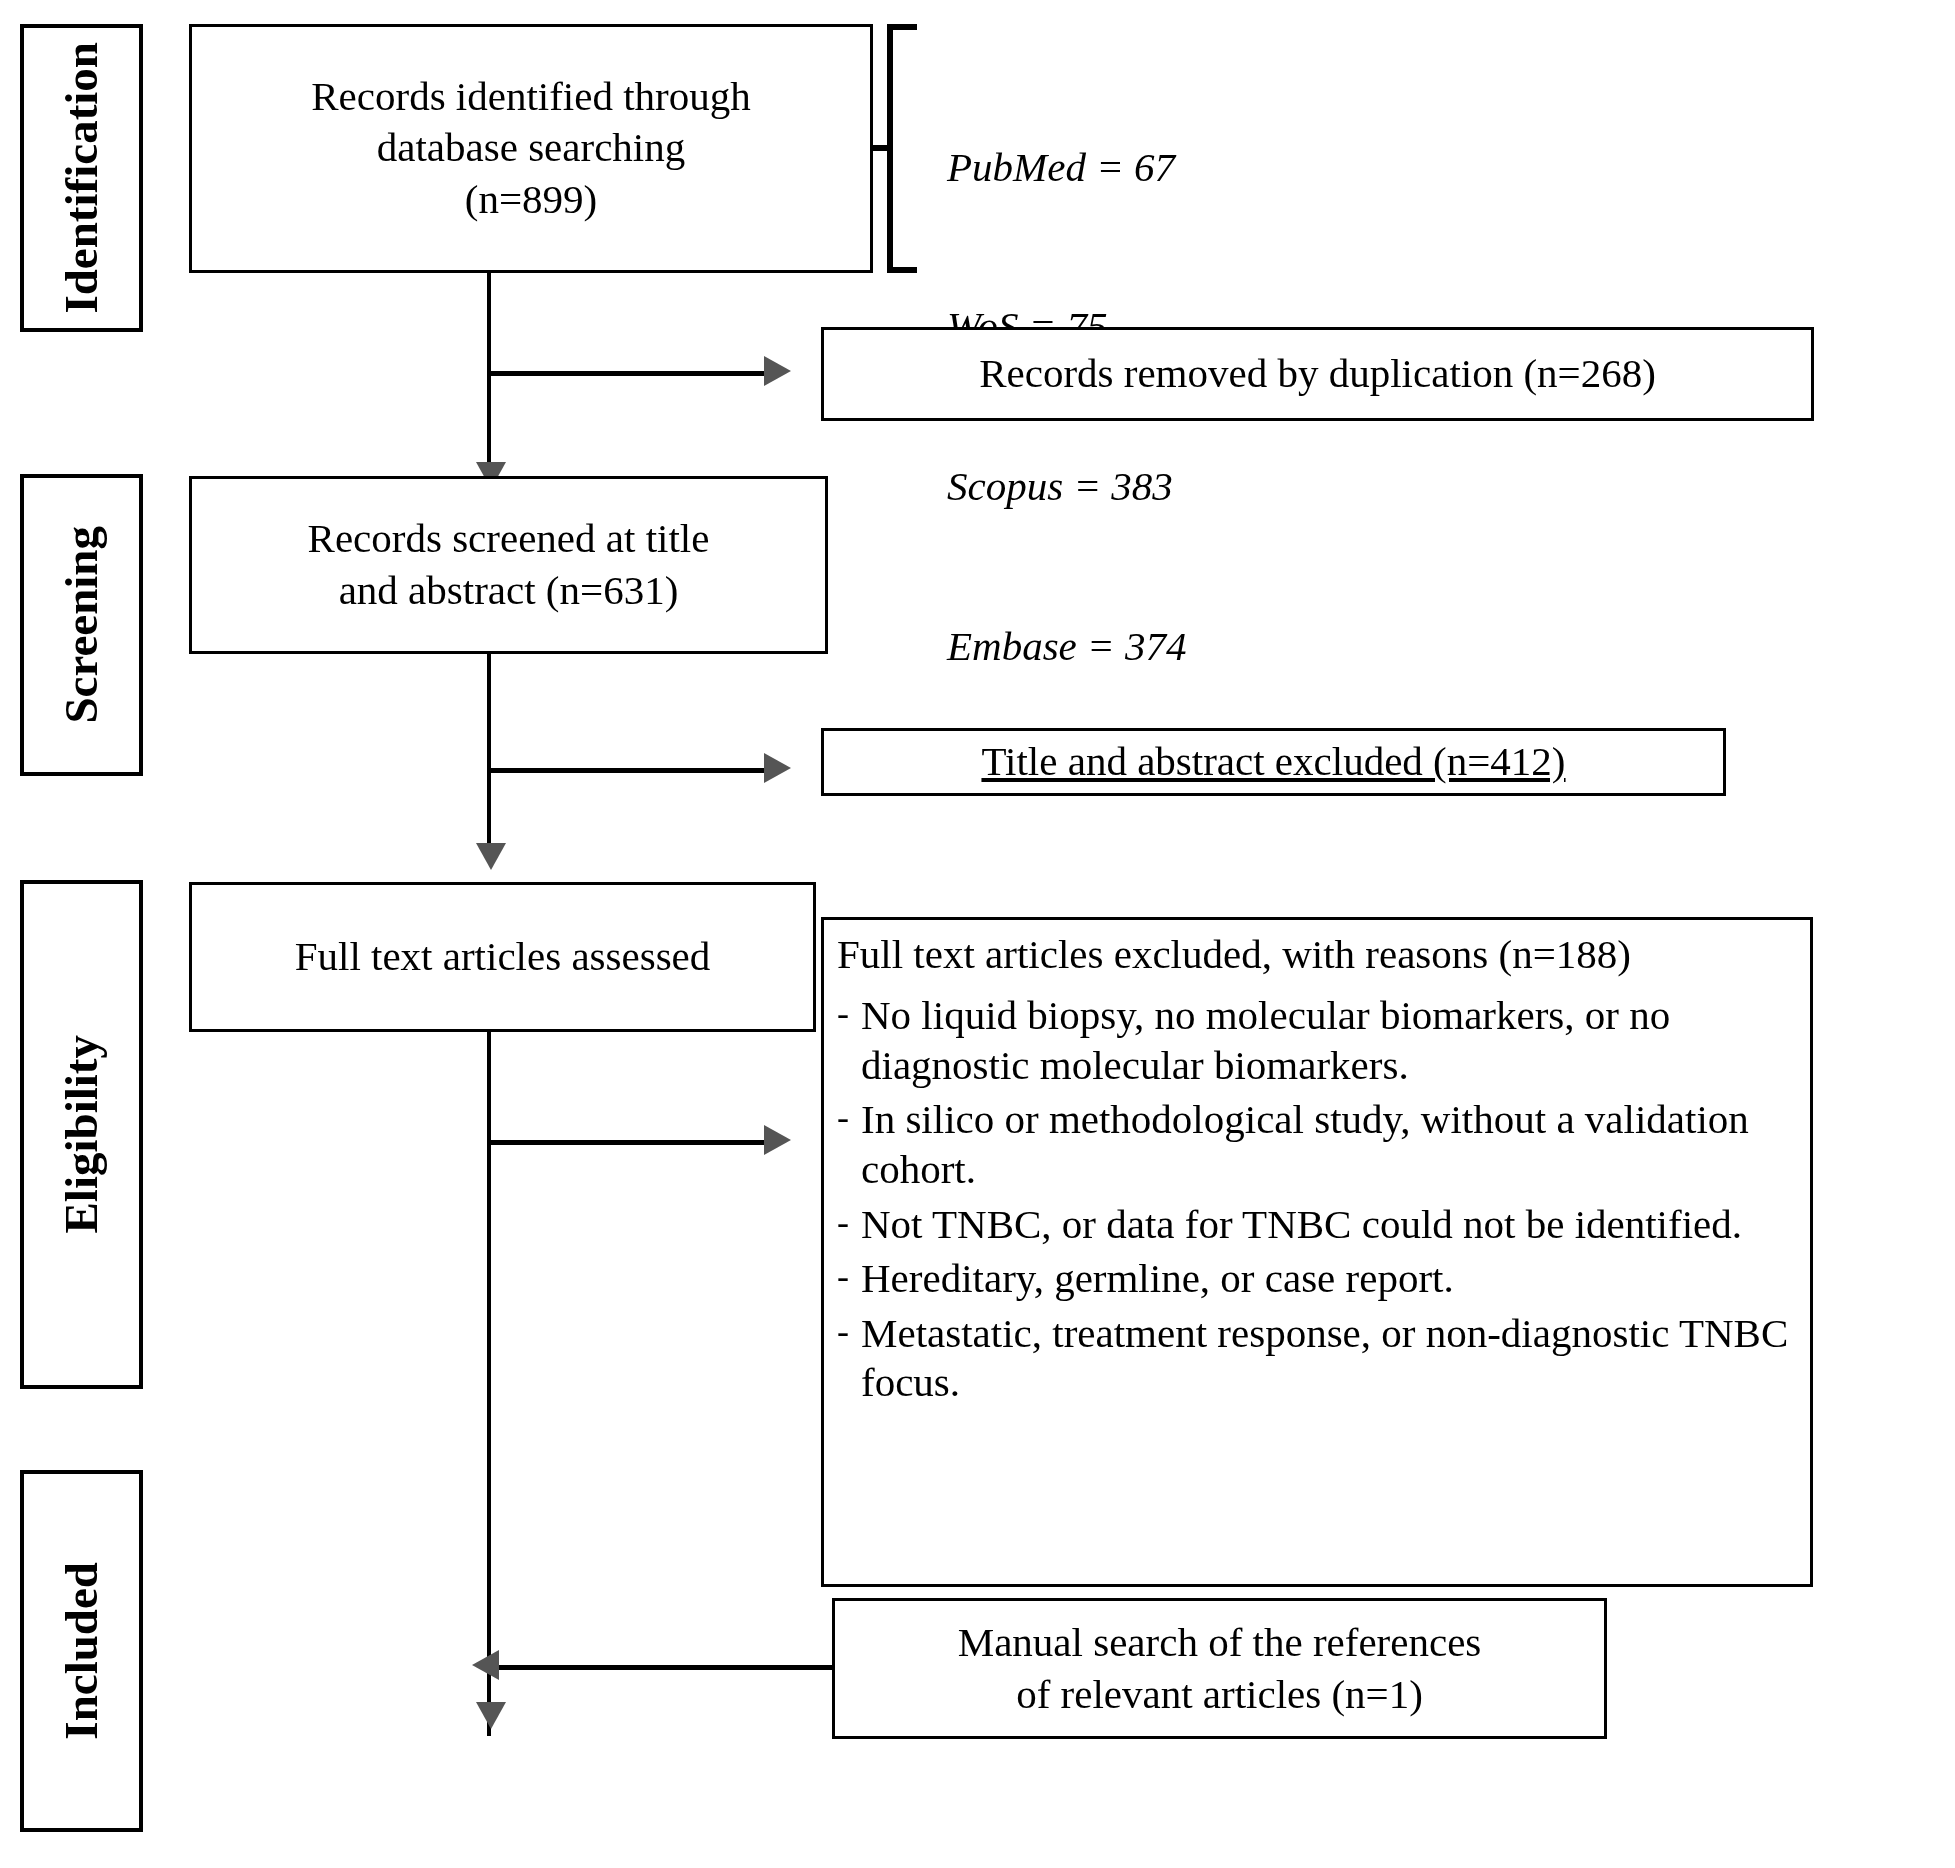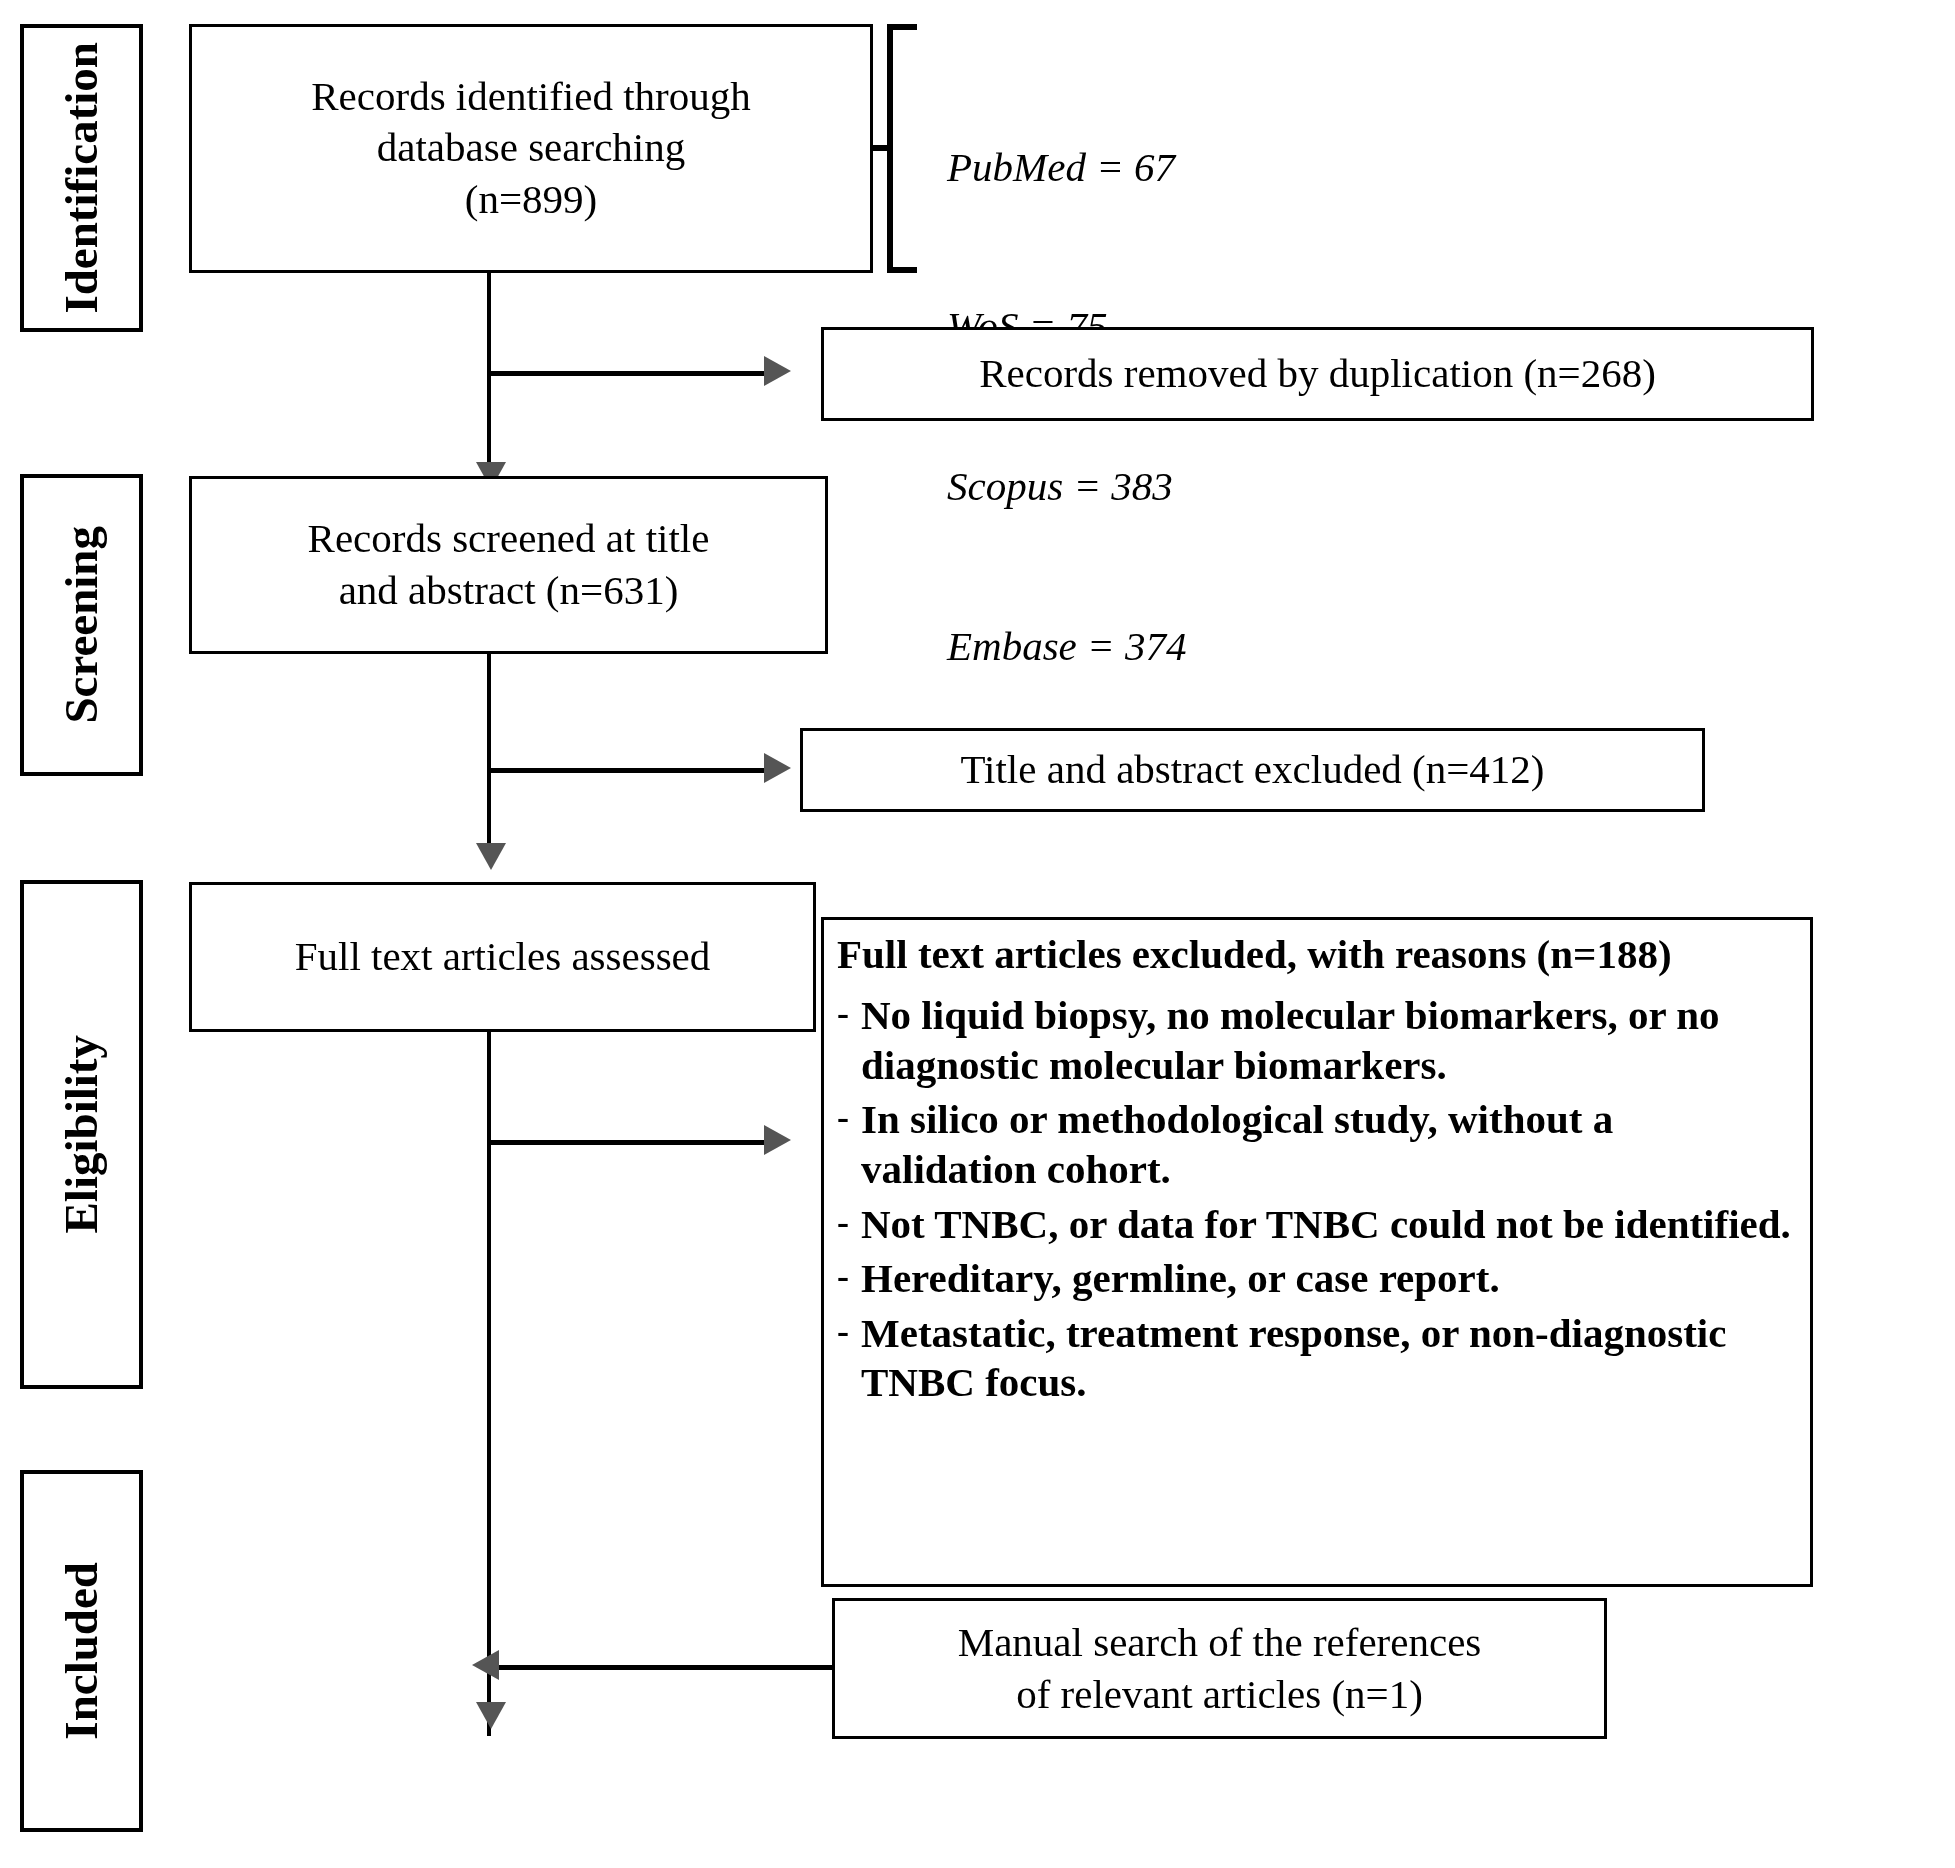--- a/index.html
+++ b/index.html
@@ -49,21 +49,20 @@
     text-align: center;
     padding: 11px 10px;
     font-size: 41px;
     line-height: 1.26;
   }
   .flow-box.left-align {
     justify-content: flex-start;
     text-align: left;
     align-items: flex-start;
     padding: 10px 13px;
-    font-weight: bold;
   }
   .flow-box.one-line { white-space: nowrap; }
 
   
   .reasons-wrap {
     display: flex;
     flex-direction: column;
     width: 100%;
   }
   .reasons-title {
@@ -196,21 +195,21 @@
       <div>Records screened at title</div>
       <div>and abstract (n=631)</div>
     </div>
   </div>
 
   <div class="v-line" style="left:487px; top:654px; height:199px;"></div>
   <div class="arrow-down" style="left:476px; top:843px;"></div>
   <div class="h-line" style="left:487px; top:768px; width:278px;"></div>
   <div class="arrow-right" style="left:764px; top:753px;"></div>
 
-  <div class="flow-box one-line" style="left:800px; top:728px; width:905px; height:84px;">
+  <div class="flow-box one-line" style="left:821px; top:728px; width:905px; height:68px;text-decoration:underline;">
     <span>Title and abstract excluded (n=412)</span>
   </div>
 
   <div class="flow-box" style="left:189px; top:882px; width:627px; height:150px;">
     <div>
       <div>Full text articles assessed</div>
     </div>
   </div>
 
   <div class="v-line" style="left:487px; top:1031px; height:705px;"></div>

